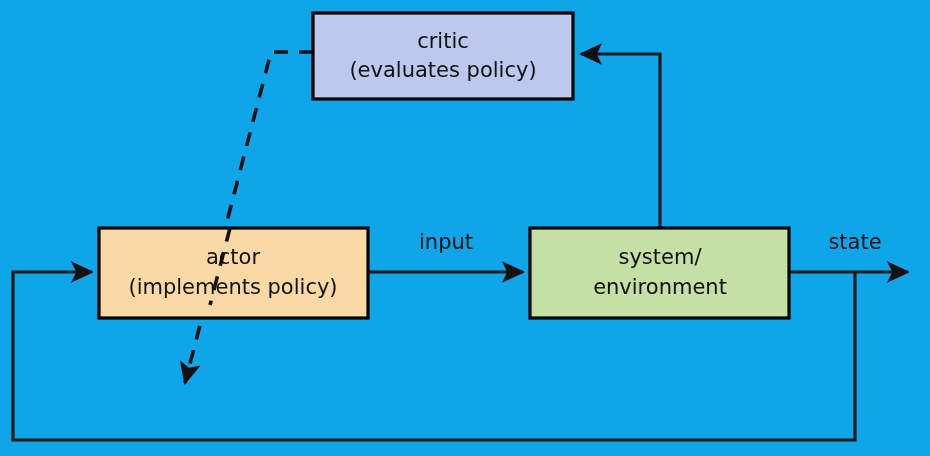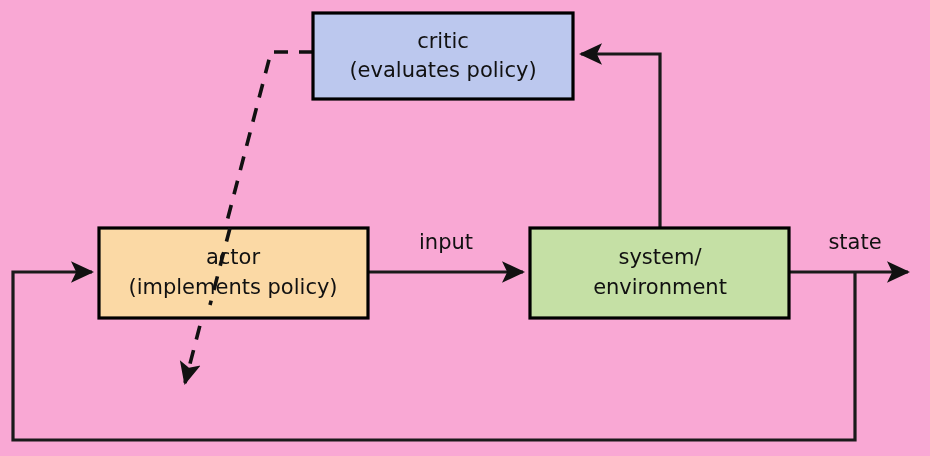--- a/index.html
+++ b/index.html
@@ -51,21 +51,21 @@
     stroke: #111111;
     stroke-width: 3.6;
     fill: none;
     stroke-dasharray: 14 11;
     stroke-linecap: butt;
   }
 </style>
 </head>
 <body>
 
-<div id="diagram-root" style="background: #f9a8d4;">
+<div id="diagram-root" style="background: #0ea5e9;">
   <svg class="diagram" viewBox="0 0 930 456" xmlns="http://www.w3.org/2000/svg">
 
     <defs>
       <marker id="arrow-right" viewBox="0 0 12 12" refX="10.5" refY="6" markerWidth="7.5" markerHeight="7.5" orient="auto-start-reverse">
         <path d="M 0 0.6 L 11.5 6 L 0 11.4 L 2.6 6 Z" fill="#111111"></path>
       </marker>
       <marker id="arrow-right-dash" viewBox="0 0 12 12" refX="10.5" refY="6" markerWidth="6.6" markerHeight="6.6" orient="auto-start-reverse">
         <path d="M 0 0.6 L 11.5 6 L 0 11.4 L 2.6 6 Z" fill="#111111"></path>
       </marker>
     </defs>

